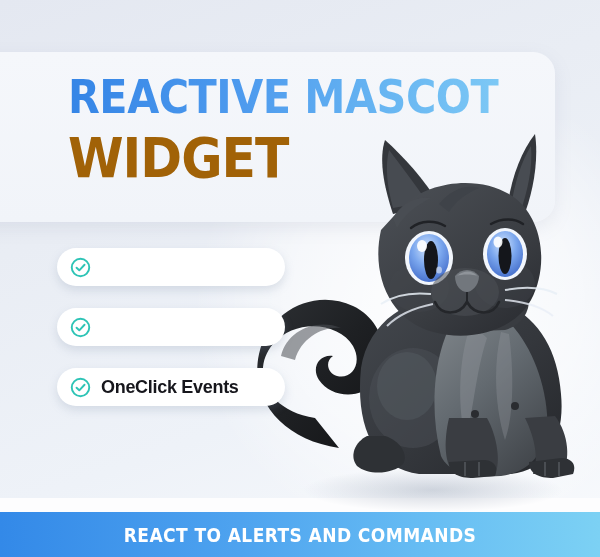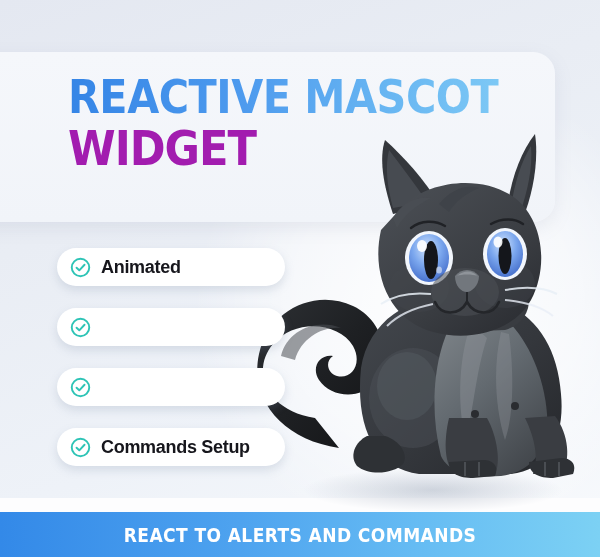--- a/index.html
+++ b/index.html
@@ -31,24 +31,24 @@
   .title-top{
     font-size:46px;font-weight:700;line-height:1;letter-spacing:-0.5px;
     font-family:"DejaVu Sans Condensed","Liberation Sans",sans-serif;
     font-stretch:condensed;
     background:linear-gradient(90deg,#3585e6 0%,#4e9bee 38%,#68b6f2 68%,#84cef6 100%);
     -webkit-background-clip:text;background-clip:text;color:transparent;
     -webkit-text-fill-color:transparent;
     white-space:nowrap;
   }
   .title-bottom{
-    margin-top:4px;
-    font-size:48px;font-weight:700;line-height:1;letter-spacing:-1px;
+    margin-top:10px;
+    font-size:56px;font-weight:700;line-height:1;letter-spacing:-1px;
     font-family:"DejaVu Sans Condensed","Liberation Sans",sans-serif;
-    color:#a21caf;white-space:nowrap;
+    color:#a16207;white-space:nowrap;
   }
 
   
   .features{position:absolute;left:57px;top:248px;z-index:7;}
   .pill{
     position:relative;display:flex;align-items:center;gap:10px;
     width:228px;height:38px;margin-bottom:22px;
     background:#ffffff;border-radius:19px;
     box-shadow:0 4px 10px rgba(120,135,165,.22);
     padding-left:13px;box-sizing:border-box;
@@ -193,48 +193,41 @@
 
       <path d="M188 176 C168 174 150 178 138 186" stroke="#e8eef6" stroke-width="2" fill="none" opacity=".85"></path>
       <path d="M190 186 C170 190 154 198 144 208" stroke="#e8eef6" stroke-width="2" fill="none" opacity=".8"></path>
       <path d="M262 172 C284 168 302 170 314 176" stroke="#e8eef6" stroke-width="2" fill="none" opacity=".85"></path>
       <path d="M262 182 C284 184 300 190 310 198" stroke="#e8eef6" stroke-width="2" fill="none" opacity=".8"></path>
     </svg>
   </div>
 
   <div class="features">
 
-    <div class="pill">
-      <svg class="chk" viewBox="0 0 24 24">
-        <circle cx="12" cy="12" r="10" fill="#fff" stroke="#2ec4b6" stroke-width="2.2"></circle>
-        <path d="M7.5 12.3 L10.6 15.2 L16.6 8.9" fill="none" stroke="#2ec4b6" stroke-width="2.2" stroke-linecap="round" stroke-linejoin="round"></path>
-      </svg>
-      <span class="pill-label">Animated</span>
-    </div>
 
     <div class="pill">
       <svg class="chk" viewBox="0 0 24 24">
         <circle cx="12" cy="12" r="10" fill="#fff" stroke="#2ec4b6" stroke-width="2.2"></circle>
         <path d="M7.5 12.3 L10.6 15.2 L16.6 8.9" fill="none" stroke="#2ec4b6" stroke-width="2.2" stroke-linecap="round" stroke-linejoin="round"></path>
       </svg>
     </div>
 
     <div class="pill">
       <svg class="chk" viewBox="0 0 24 24">
         <circle cx="12" cy="12" r="10" fill="#fff" stroke="#2ec4b6" stroke-width="2.2"></circle>
         <path d="M7.5 12.3 L10.6 15.2 L16.6 8.9" fill="none" stroke="#2ec4b6" stroke-width="2.2" stroke-linecap="round" stroke-linejoin="round"></path>
       </svg>
     </div>
 
     <div class="pill">
       <svg class="chk" viewBox="0 0 24 24">
         <circle cx="12" cy="12" r="10" fill="#fff" stroke="#2ec4b6" stroke-width="2.2"></circle>
         <path d="M7.5 12.3 L10.6 15.2 L16.6 8.9" fill="none" stroke="#2ec4b6" stroke-width="2.2" stroke-linecap="round" stroke-linejoin="round"></path>
       </svg>
-      <span class="pill-label">Commands Setup</span>
+      <span class="pill-label">OneClick Events</span>
     </div>
 
   </div>
 
   <div class="white-strip"></div>
 
   <div class="banner">
     <span class="banner-text">REACT TO ALERTS AND COMMANDS</span>
   </div>
 

